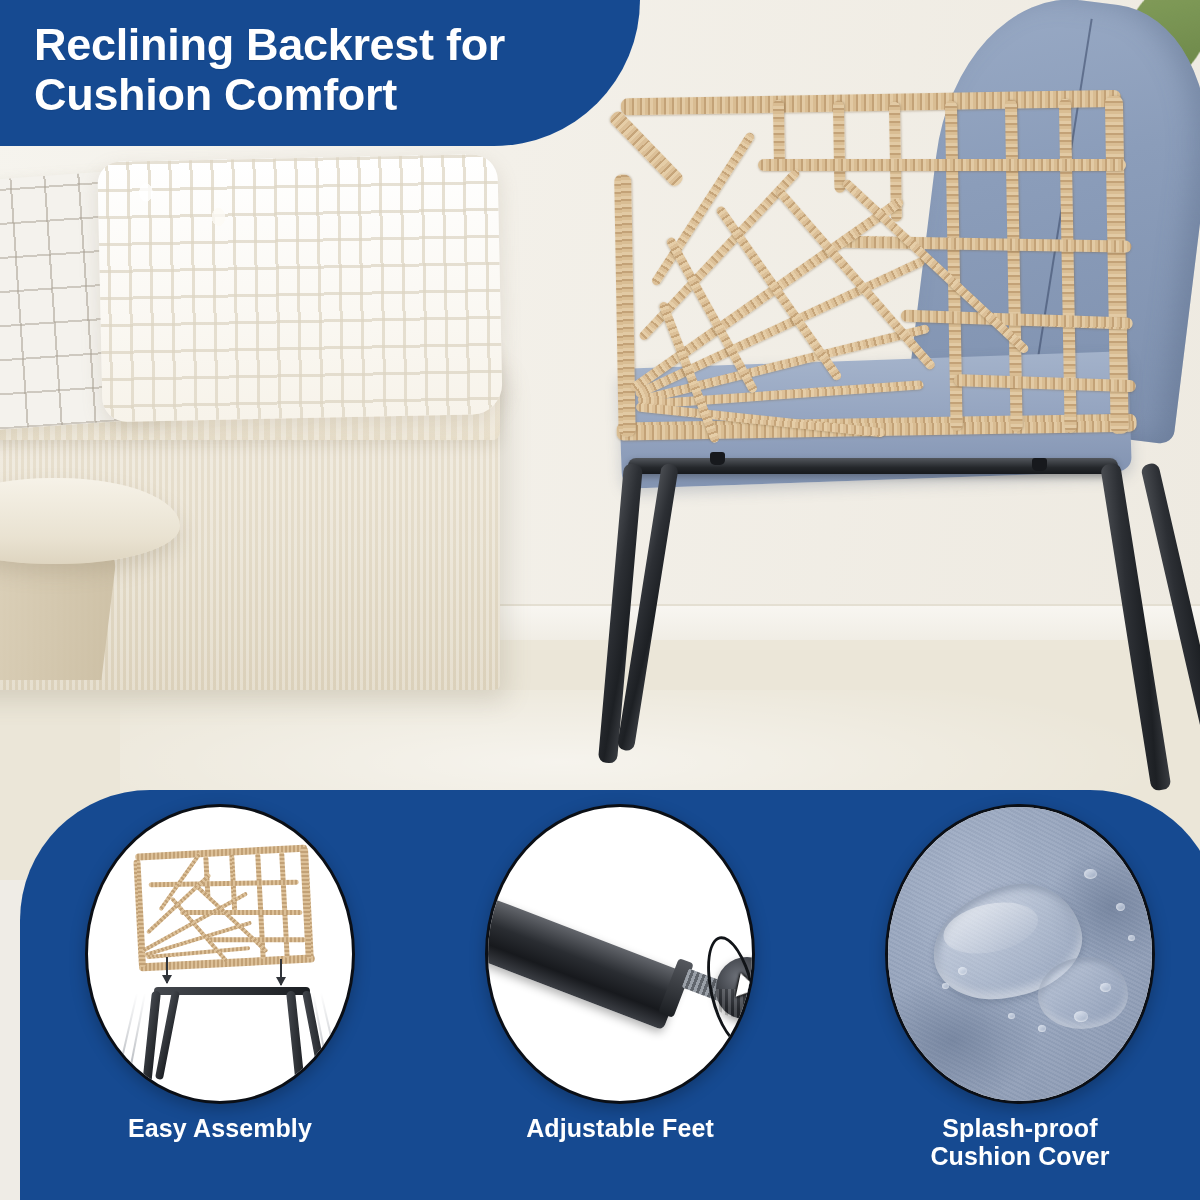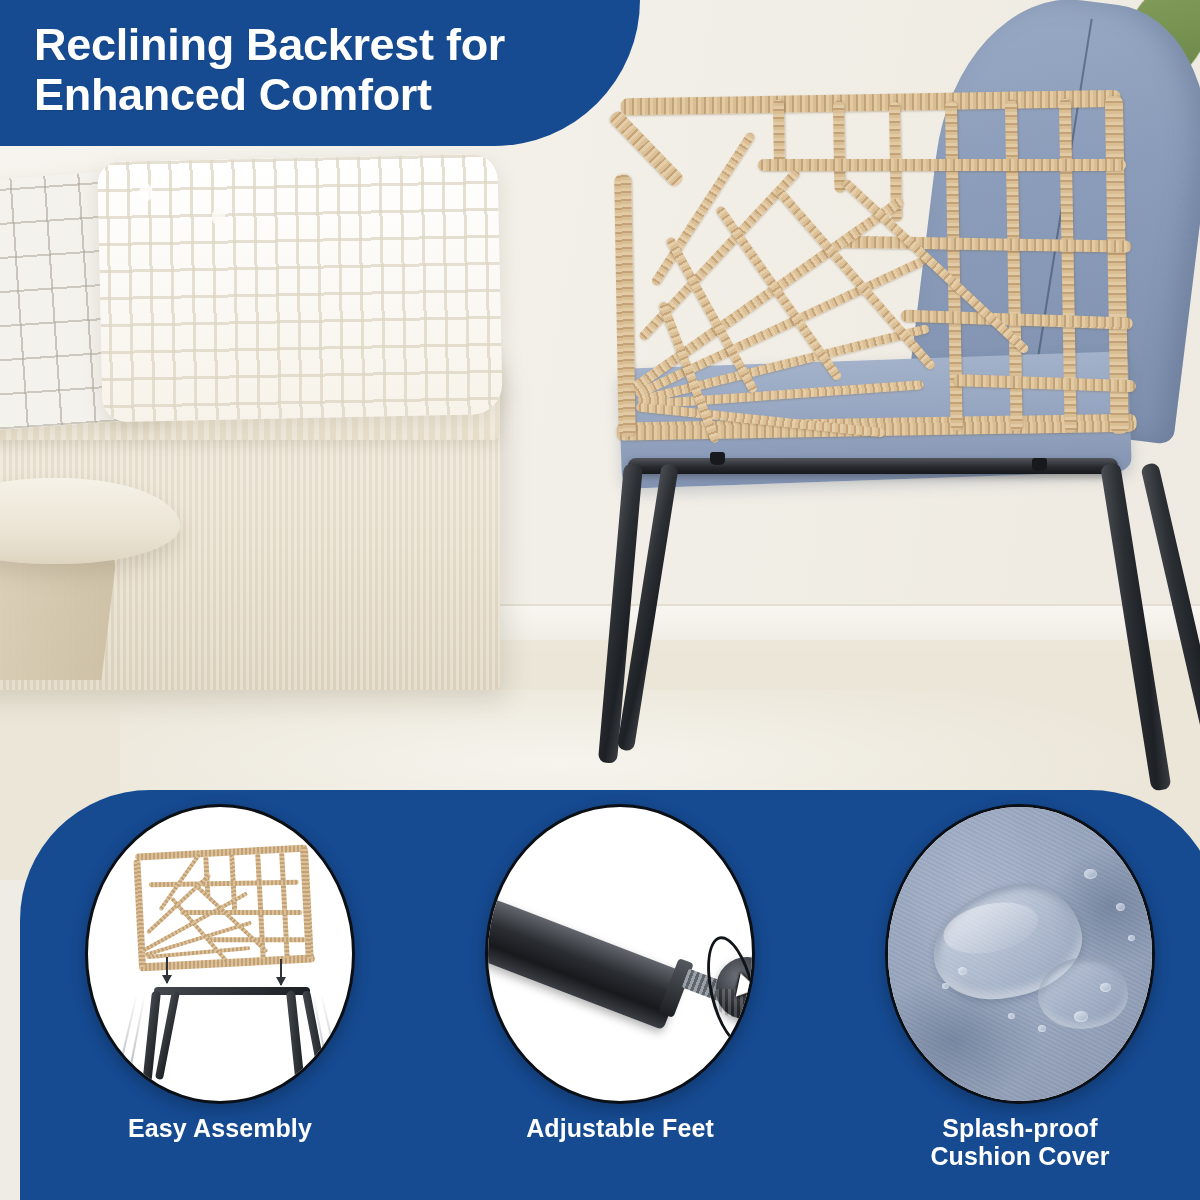--- a/index.html
+++ b/index.html
@@ -478,21 +478,21 @@
         <div class="leg" style="left:500px; top:404px; width:20px; height:330px; transform:rotate(-9deg); transform-origin:top center;"></div>
         <div class="leg" style="left:540px; top:404px; width:18px; height:345px; transform:rotate(-13deg); transform-origin:top center;"></div>
         <div class="glide" style="left:110px; top:392px;"></div>
         <div class="glide" style="left:432px; top:398px;"></div>
       </div>
     </div>
 
     <div class="title-banner">
       <h1>
         <span>Reclining Backrest for</span><br>
-        <span>Enhanced Comfort</span>
+        <span>Cushion Comfort</span>
       </h1>
     </div>
   </div>
 
   <div class="feature-panel">
     <div class="feature-row">
 
       <div class="feature">
         <div class="bubble tall">
 

